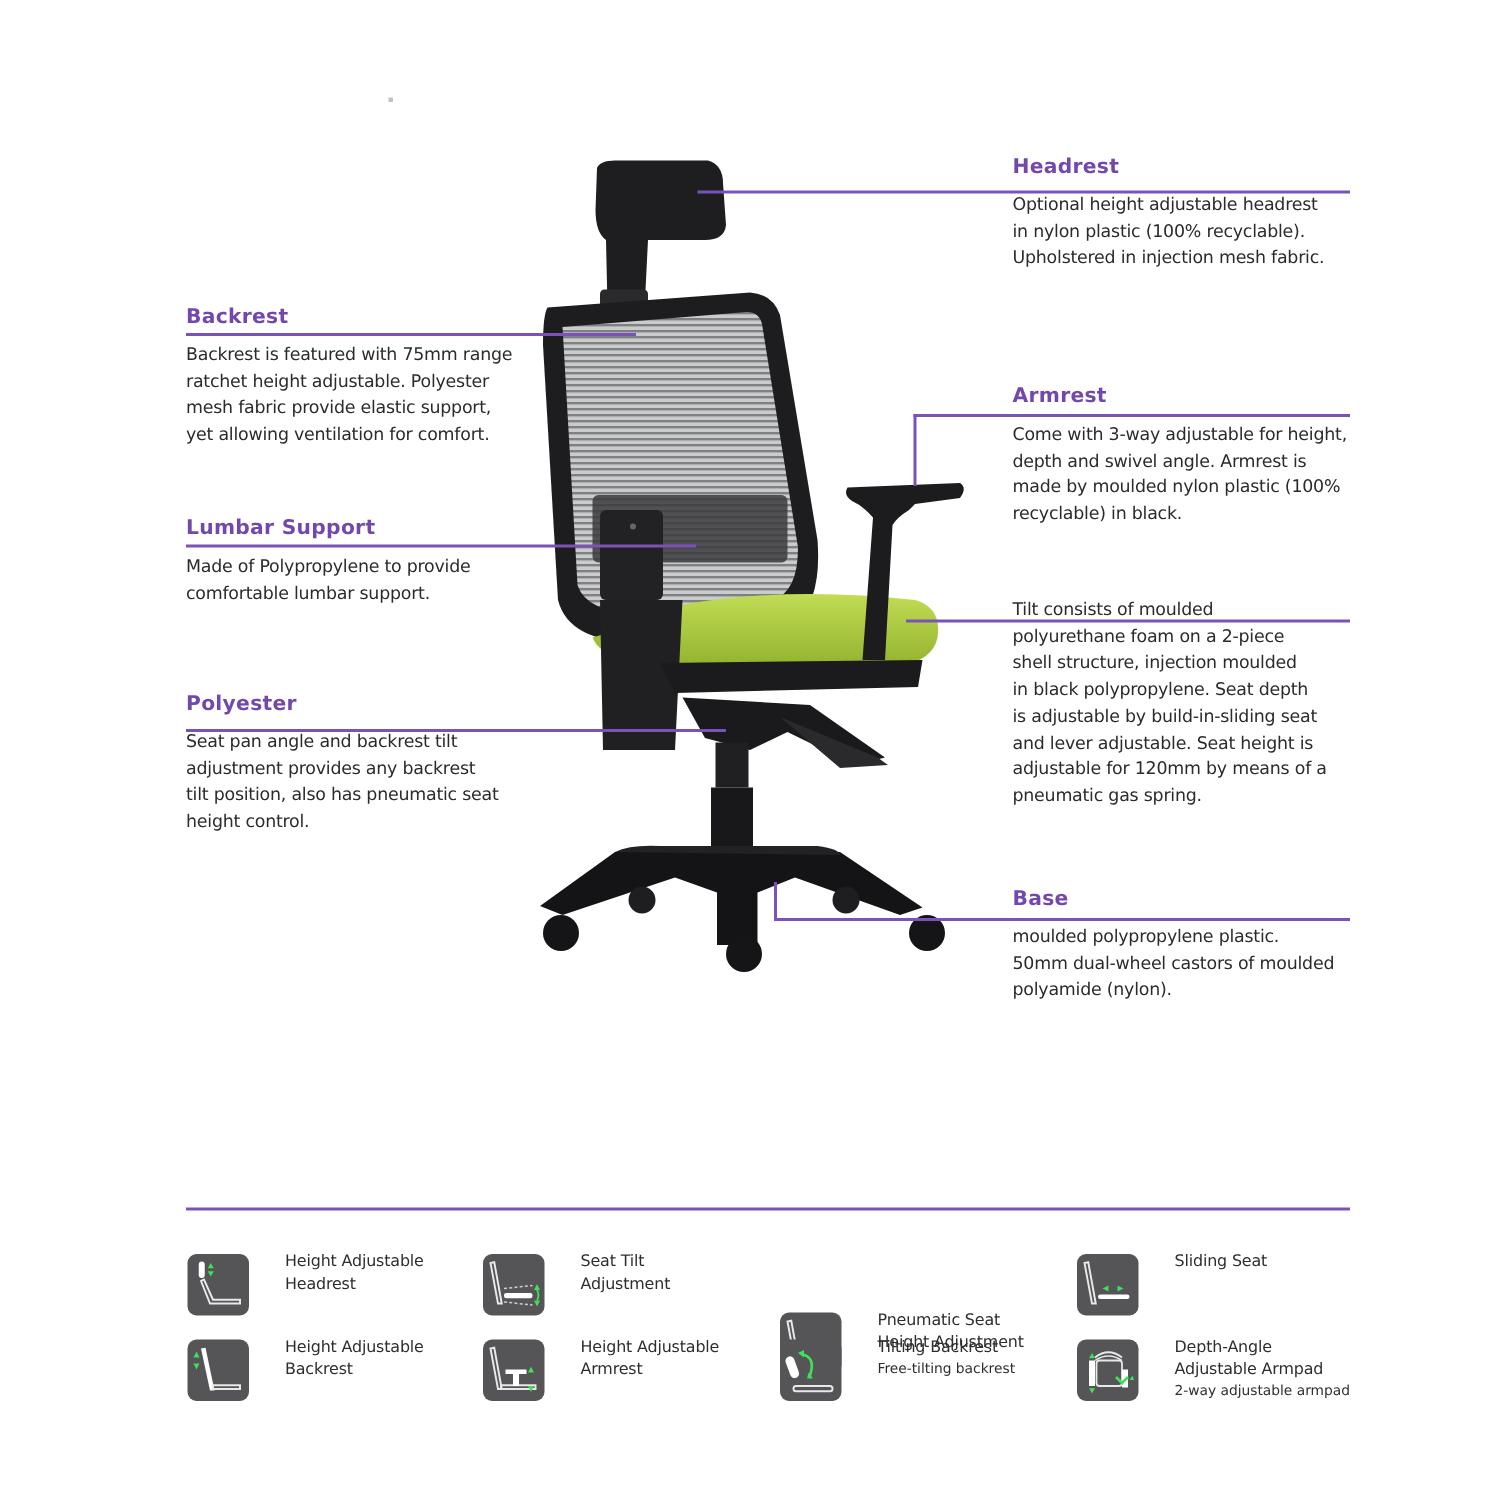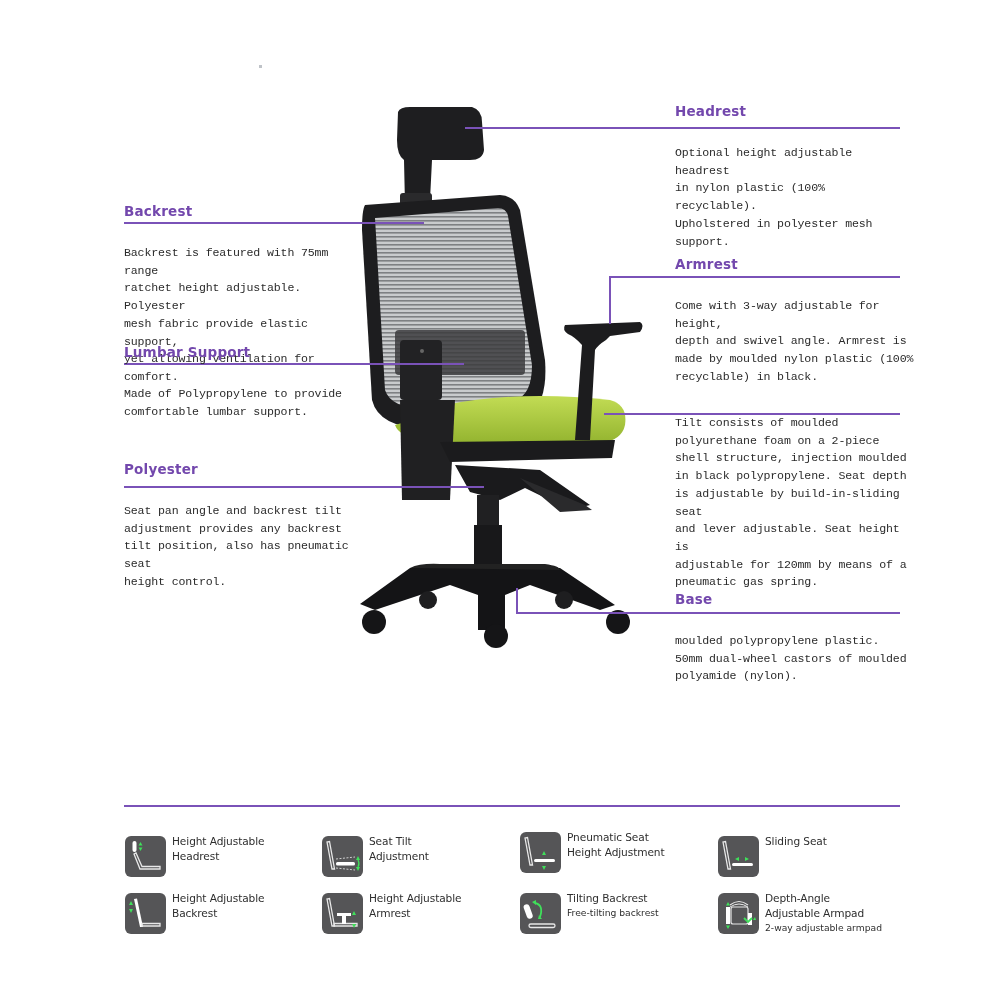--- a/index.html
+++ b/index.html
@@ -6,38 +6,37 @@
     html, body { width: 1000px; height: 1000px; background: #ffffff; overflow: hidden; }
     body { position: relative; font-family: "DejaVu Sans", "Liberation Sans", sans-serif; color: #2a2a2a; }
 
     .feature { position: absolute; }
     .feature .title {
       font-family: "DejaVu Sans", sans-serif;
       font-weight: bold; font-size: 13.5px; color: #7348ad; letter-spacing: 0.2px;
       height: 18px; line-height: 18px;
     }
     .feature .desc {
-      font-size: 11.6px; line-height: 17.7px; color: #2b2b2b; margin-top: 24px;
+      font-size: 11.6px; line-height: 17.7px; color: #2b2b2b; margin-top: 8px;
       letter-spacing: -0.15px;
-      font-family: Liberation Mono, monospace;
     }
     .hline { position: absolute; height: 2px; background: #7a52b8; }
     .vline { position: absolute; width: 2px; background: #7a52b8; }
 
     #chair { position: absolute; left: 330px; top: 95px; width: 330px; height: 580px; }
 
     .divider { position: absolute; left: 124px; top: 805px; width: 776px; height: 2px; background: #7a52b8; }
 
     .spec { position: absolute; display: flex; align-items: flex-start; }
     .spec .icon {
       width: 41px; height: 41px; border-radius: 6px; background: #555557; flex-shrink: 0;
       position: relative;
     }
     .spec .icon svg { position: absolute; left: 0; top: 0; }
-    .spec .labels { margin-left: 6px; margin-top: -2px; }
+    .spec .labels { margin-left: 24px; margin-top: -2px; }
     .spec .label { font-size: 10.6px; line-height: 15px; color: #2e2e2e; letter-spacing: -0.1px; }
     .spec .sub { font-size: 9.2px; line-height: 14px; color: #2e2e2e; }
 
     .speck { position: absolute; left: 259px; top: 65px; width: 3px; height: 3px; background: #bfc3c8; }
   </style>
 </head>
 <body>
 
 <div class="speck"></div>
 
@@ -96,21 +95,21 @@
 <div class="hline" style="left:604px; top:413px; width:296px;"></div>
 <div class="hline" style="left:124px; top:486px; width:360px;"></div>
 <div class="hline" style="left:516px; top:612px; width:384px;"></div>
 <div class="vline" style="left:516px; top:588px; height:26px;"></div>
 
 <div class="feature" style="left:675px; top:102px; width:230px;">
   <div class="title">Headrest</div>
   <div class="desc">
     <div>Optional height adjustable headrest</div>
     <div>in nylon plastic (100% recyclable).</div>
-    <div>Upholstered in polyester mesh support.</div>
+    <div>Upholstered in injection mesh fabric.</div>
   </div>
 </div>
 
 <div class="feature" style="left:124px; top:202px; width:230px;">
   <div class="title">Backrest</div>
   <div class="desc">
     <div>Backrest is featured with 75mm range</div>
     <div>ratchet height adjustable. Polyester</div>
     <div>mesh fabric provide elastic support,</div>
     <div>yet allowing ventilation for comfort.</div>
@@ -195,21 +194,21 @@
       <path d="M36 35 L38 31 L34 31 Z" fill="#3fe05a"></path>
       <path d="M36 24 Q38 27.5 36 31" stroke="#3fe05a" stroke-width="1.2" fill="none"></path>
     </svg>
   </div>
   <div class="labels">
     <div class="label">Seat Tilt</div>
     <div class="label">Adjustment</div>
   </div>
 </div>
 
-<div class="spec" style="left:520px; top:832px;">
+<div class="spec" style="left:520px; top:875px;">
   <div class="icon">
     <svg width="41" height="41" viewBox="0 0 41 41">
       <path d="M5 6 L10 33 L12.5 33 L7.5 5.5 Z" fill="none" stroke="#e8e8e8" stroke-width="1.3"></path>
       <rect x="14" y="27" width="21" height="3" rx="1.5" fill="#fff"></rect>
       <path d="M24 19 L26 23 L22 23 Z" fill="#3fe05a"></path>
       <path d="M24 38 L26 34 L22 34 Z" fill="#3fe05a"></path>
     </svg>
   </div>
   <div class="labels">
     <div class="label">Pneumatic Seat</div>

